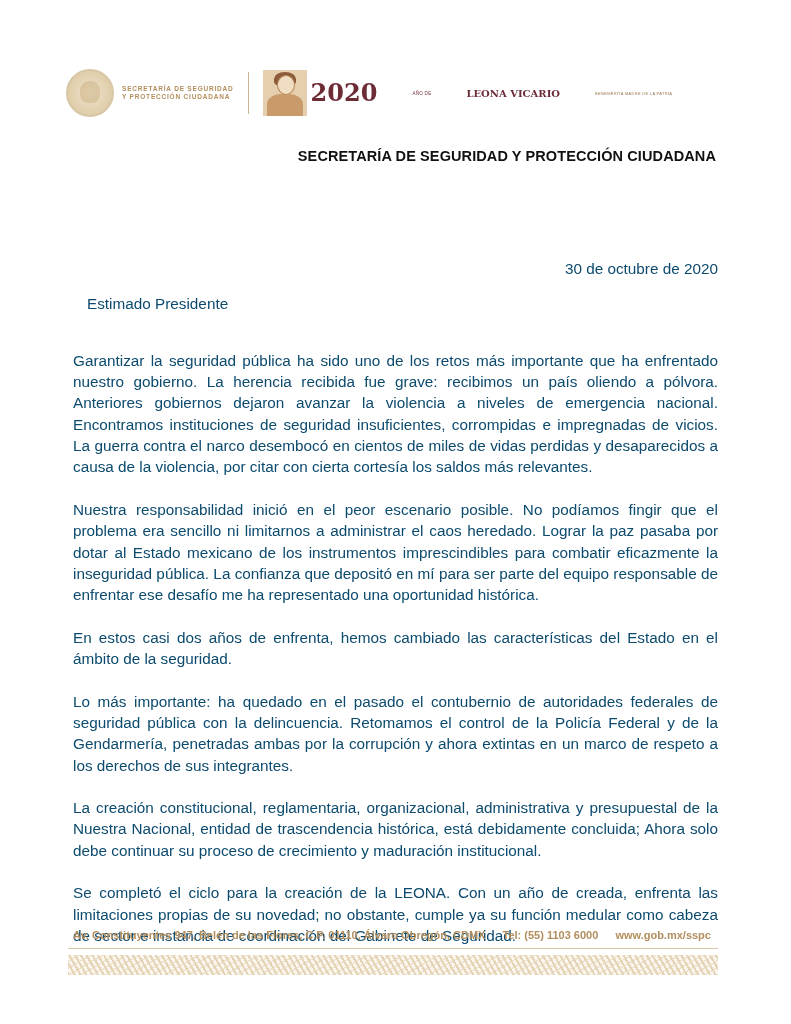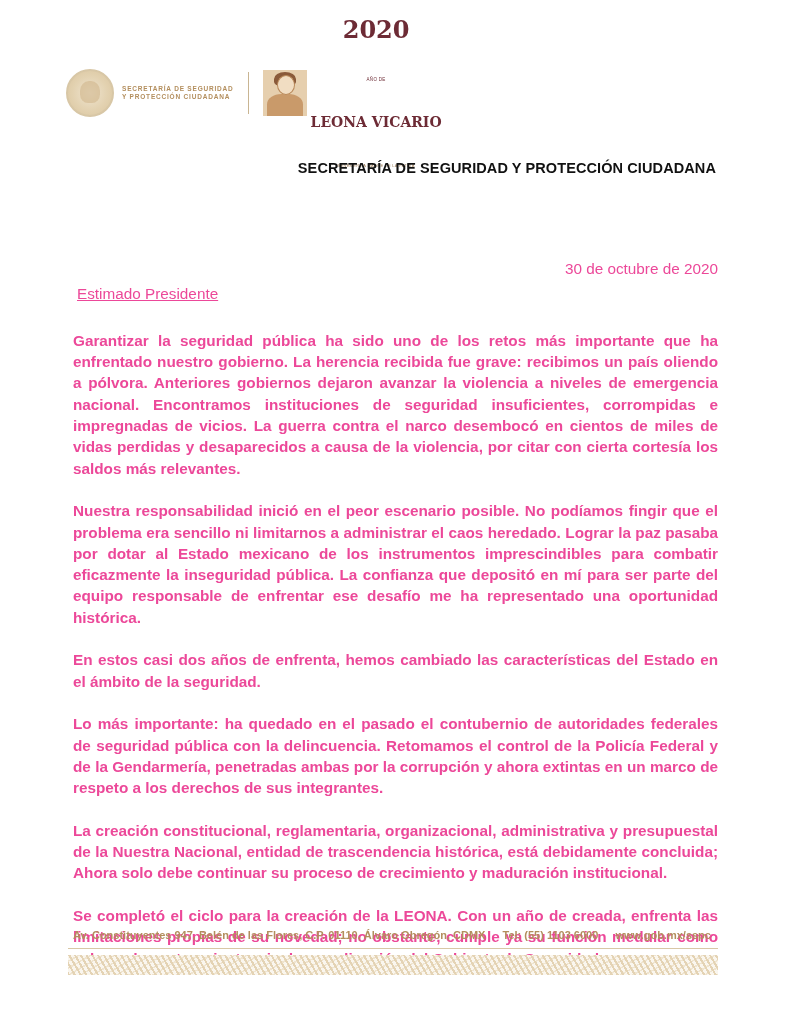--- a/index.html
+++ b/index.html
@@ -9,32 +9,32 @@
     .seal { width: 44px; height: 44px; border-radius: 50%; border: 2px solid #d8c7a6; background: radial-gradient(circle at 50% 50%, #efe4cf 0%, #e3d2b1 55%, #d9c49d 100%); position: relative; }
     .seal::after { content: ""; position: absolute; left: 12px; top: 10px; width: 20px; height: 22px; border-radius: 45% 45% 40% 40%; background: #cdb286; opacity: .55; }
     .brand { margin-left: 8px; display: flex; flex-direction: column; }
     .brand-name { font-family: "DejaVu Serif", serif; font-weight: bold; font-size: 24px; color: #9b2247; letter-spacing: 0.5px; line-height: 26px; }
     .brand-sub { font-family: "Liberation Sans", sans-serif; font-size: 6.5px; color: #b38e5d; letter-spacing: 0.8px; line-height: 8px; font-weight: bold; text-transform: uppercase; }
     .divider-v { width: 1px; height: 42px; background: #c9b592; margin: 0 14px 0 14px; }
     .portrait { width: 44px; height: 46px; background: #e6cfae; position: relative; overflow: hidden; }
     .portrait .face { position: absolute; left: 14px; top: 5px; width: 16px; height: 18px; border-radius: 50%; background: #f1ddc2; border: 1px solid #b9895a; }
     .portrait .hair { position: absolute; left: 11px; top: 2px; width: 22px; height: 14px; border-radius: 50% 50% 30% 30%; background: #8a5a3a; }
     .portrait .body { position: absolute; left: 4px; top: 24px; width: 36px; height: 26px; border-radius: 40% 40% 0 0; background: #c99a6a; }
-    .year-block { margin-left: 4px; display: flex; flex-direction: column; align-items: center; gap: 35px; }
+    .year-block { margin-left: 4px; display: flex; flex-direction: row; align-items: center; gap: 35px; }
     .year { font-family: "DejaVu Serif", serif; font-weight: bold; font-size: 24px; color: #6d2b35; line-height: 24px; }
     .year-small { font-size: 4.5px; color: #6d2b35; letter-spacing: 0.3px; line-height: 5px; }
-    .leona { font-family: "DejaVu Serif", serif; font-weight: bold; font-size: 14px; color: #6d2b35; line-height: 11px; }
+    .leona { font-family: "DejaVu Serif", serif; font-weight: bold; font-size: 10px; color: #6d2b35; line-height: 11px; }
     .leona-sub { font-size: 4px; color: #9b7a55; letter-spacing: 0.3px; line-height: 5px; text-transform: uppercase; }
 
-    .title { position: absolute; right: 75px; top: 148px; font-family: "Liberation Sans", sans-serif; font-weight: bold; font-size: 14.5px; color: #111; letter-spacing: 0.1px; margin-top: 12px; }
+    .title { position: absolute; right: 75px; top: 148px; font-family: "Liberation Sans", sans-serif; font-weight: bold; font-size: 14.5px; color: #111; letter-spacing: 0.1px; }
 
-    .content { position: absolute; left: 73px; top: 258px; width: 645px; font-family: "Liberation Sans", sans-serif; font-size: 15.3px; line-height: 21.3px; color: #ec4899; }
+    .content { position: absolute; left: 73px; top: 258px; width: 645px; font-family: "Liberation Sans", sans-serif; font-size: 15.3px; line-height: 21.3px; color: #0c4a6e; }
     .date { text-align: right; }
-    .salutation { margin: 4px; text-decoration: underline; }
-    p.para { margin: 0 0 21.3px 0; text-align: justify; font-weight: bold; }
+    .salutation { margin: 14px; }
+    p.para { margin: 0 0 21.3px 0; text-align: justify; }
     .gap { height: 21.3px; }
 
     .footer { position: absolute; left: 73px; top: 929px; width: 645px; font-size: 11px; color: #b38e5d; font-weight: bold; white-space: nowrap; }
     .footer span { margin-right: 14px; }
     .footer-line { position: absolute; left: 68px; top: 948px; width: 650px; height: 1px; background: #d8c7a6; }
     .band { position: absolute; left: 68px; top: 955px; width: 650px; height: 20px; background:
       repeating-linear-gradient(60deg, #e4d3b4 0 2px, transparent 2px 5px),
       repeating-linear-gradient(-30deg, #efe4cf 0 1.5px, transparent 1.5px 6px);
       background-color: #faf6ee; }
   </style>

